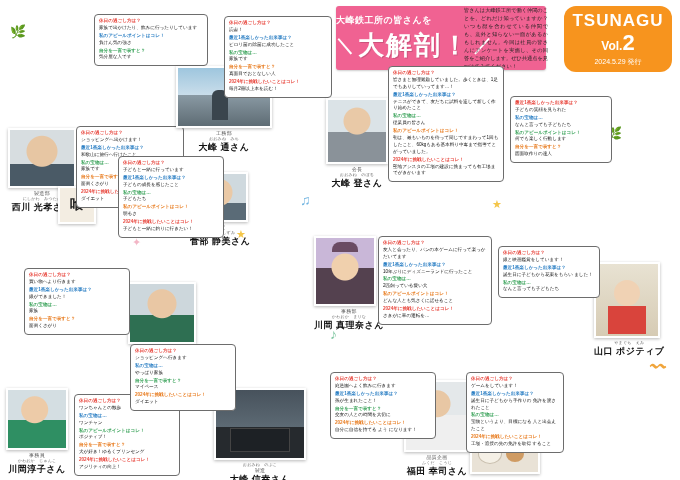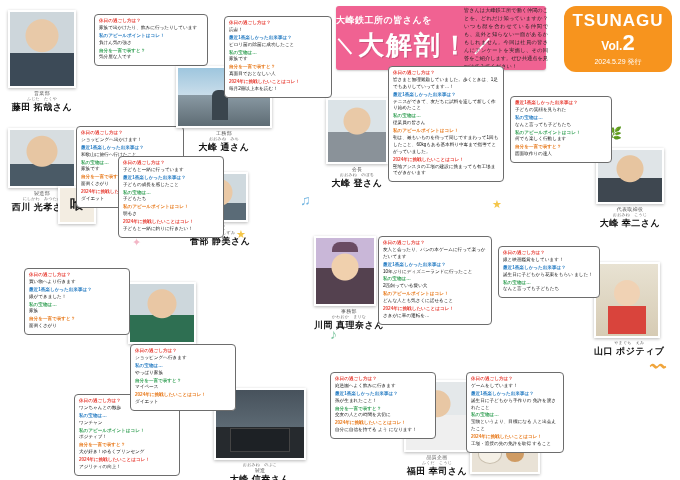--- a/index.html
+++ b/index.html
@@ -98,28 +98,20 @@
   <div class="deco note" style="left:176px;top:96px;">♪</div>
   <div class="deco note" style="left:300px;top:192px;">♫</div>
   <div class="deco star" style="left:236px;top:228px;">★</div>
   <div class="deco star" style="left:492px;top:198px;">★</div>
   <div class="deco note" style="left:330px;top:326px;color:#7ec6a0;">♪</div>
   <div class="deco" style="left:238px;top:392px;font-size:14px;color:#e8a33d;">〰</div>
   <div class="deco" style="left:650px;top:352px;font-size:16px;color:#f0a53c;">〰</div>
   <div class="deco leaf" style="left:606px;top:126px;">🌿</div>
   <div class="deco star" style="left:132px;top:236px;color:#f3b6c6;">✦</div>
 
-  <div class="person" style="left:8px;top:10px;">
-    <div class="photo" style="width:64px;height:74px;background:linear-gradient(160deg,#cfd8dd,#8fa2ad);">
-      <div class="sw" style="background:radial-gradient(circle at 50% 32%,#e8c9a8 16px,transparent 17px),linear-gradient(180deg,#cdd6db 55%,#3c4a57 55%);"></div>
-    </div>
-    <div class="dept" style="margin-top:2px;">営業部</div>
-    <div class="ruby">ふじた　たくや</div>
-    <div class="pname">藤田 拓哉さん</div>
-  </div>
   <div class="bubble" style="left:94px;top:14px;width:104px;">
     <ul>
       <li><span class="q">休日の過ごし方は？</span><span class="a">家族で出かけたり、飲みに行ったりしています</span></li>
       <li><span class="q blue">私のアピールポイントはコレ！</span><span class="a">負けん気の強さ</span></li>
       <li><span class="q green">自分を一言で表すと？</span><span class="a">気分屋な人です</span></li>
     </ul>
   </div>
 
   <div class="person" style="left:8px;top:128px;">
     <div class="photo" style="width:64px;height:56px;">
@@ -151,20 +143,28 @@
   <div class="bubble" style="left:118px;top:156px;width:96px;">
     <ul>
       <li><span class="q">休日の過ごし方は？</span><span class="a">子どもと一緒に行っています</span></li>
       <li><span class="q blue">最近1番楽しかった出来事は？</span><span class="a">子どもの成長を感じたこと</span></li>
       <li><span class="q green">私の宝物は…</span><span class="a">子どもたち</span></li>
       <li><span class="q orange">私のアピールポイントはコレ！</span><span class="a">明るさ</span></li>
       <li><span class="q">2024年に挑戦したいことはコレ！</span><span class="a">子どもと一緒に釣りに行きたい！</span></li>
     </ul>
   </div>
 
+  <div class="person" style="left:6px;top:388px;">
+    <div class="photo" style="width:58px;height:58px;">
+      <div class="sw" style="background:radial-gradient(circle at 46% 34%,#edcba8 13px,transparent 14px),linear-gradient(180deg,#d4dee2 52%,#2f8f63 52%);"></div>
+    </div>
+    <div class="dept" style="margin-top:2px;">事務員</div>
+    <div class="ruby">かわおか　じゅんこ</div>
+    <div class="pname">川岡淳子さん</div>
+  </div>
   <div class="bubble" style="left:74px;top:394px;width:96px;">
     <ul>
       <li><span class="q">休日の過ごし方は？</span><span class="a">ワンちゃんとの散歩</span></li>
       <li><span class="q blue">私の宝物は…</span><span class="a">ワンチャン</span></li>
       <li><span class="q green">私のアピールポイントはコレ！</span><span class="a">ポジティブ！</span></li>
       <li><span class="q orange">自分を一言で表すと？</span><span class="a">犬が好き！ゆるくプリンセング</span></li>
       <li><span class="q">2024年に挑戦したいことはコレ！</span><span class="a">アジリティの向上！</span></li>
     </ul>
   </div>
 
@@ -273,28 +273,20 @@
   </div>
   <div class="bubble" style="left:330px;top:372px;width:96px;">
     <ul>
       <li><span class="q">休日の過ごし方は？</span><span class="a">庭造園へよく飲みに行きます</span></li>
       <li><span class="q blue">最近1番楽しかった出来事は？</span><span class="a">孫が生まれたこと！</span></li>
       <li><span class="q green">自分を一言で表すと？</span><span class="a">交友の人との時間を大切に</span></li>
       <li><span class="q orange">2024年に挑戦したいことはコレ！</span><span class="a">自分に自信を持てる よう になります！</span></li>
     </ul>
   </div>
 
-  <div class="person" style="left:596px;top:148px;">
-    <div class="photo" style="width:64px;height:52px;">
-      <div class="sw" style="background:radial-gradient(circle at 50% 36%,#e7c5a0 13px,transparent 14px),linear-gradient(180deg,#dfe4e7 54%,#3e4750 54%);"></div>
-    </div>
-    <div class="dept" style="margin-top:2px;">代表取締役</div>
-    <div class="ruby">おおみね　こうじ</div>
-    <div class="pname">大峰 幸二さん</div>
-  </div>
   <div class="bubble" style="left:510px;top:96px;width:92px;">
     <ul>
       <li><span class="q">最近1番楽しかった出来事は？</span><span class="a">子どもの笑顔を見られた</span></li>
       <li><span class="q blue">私の宝物は…</span><span class="a">なんと言っても子どもたち</span></li>
       <li><span class="q green">私のアピールポイントはコレ！</span><span class="a">何でも楽しく行動します</span></li>
       <li><span class="q orange">自分を一言で表すと？</span><span class="a">図面取作りの達人</span></li>
     </ul>
   </div>
 
   <div class="person" style="left:594px;top:262px;">

